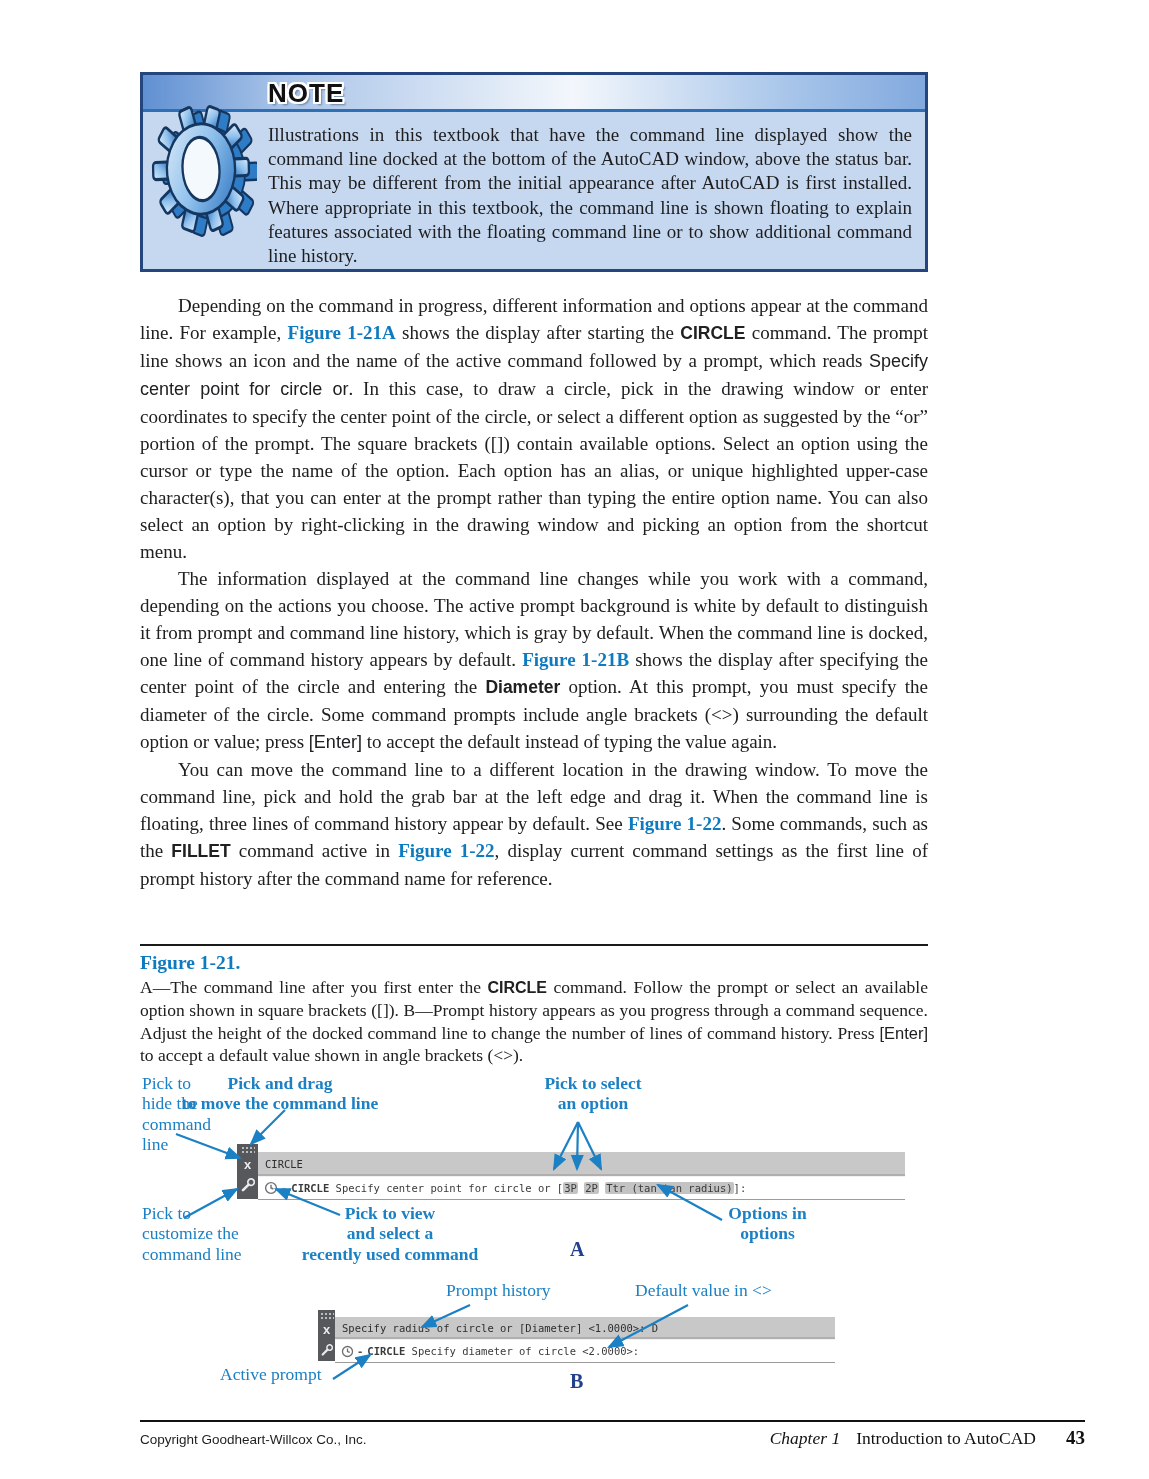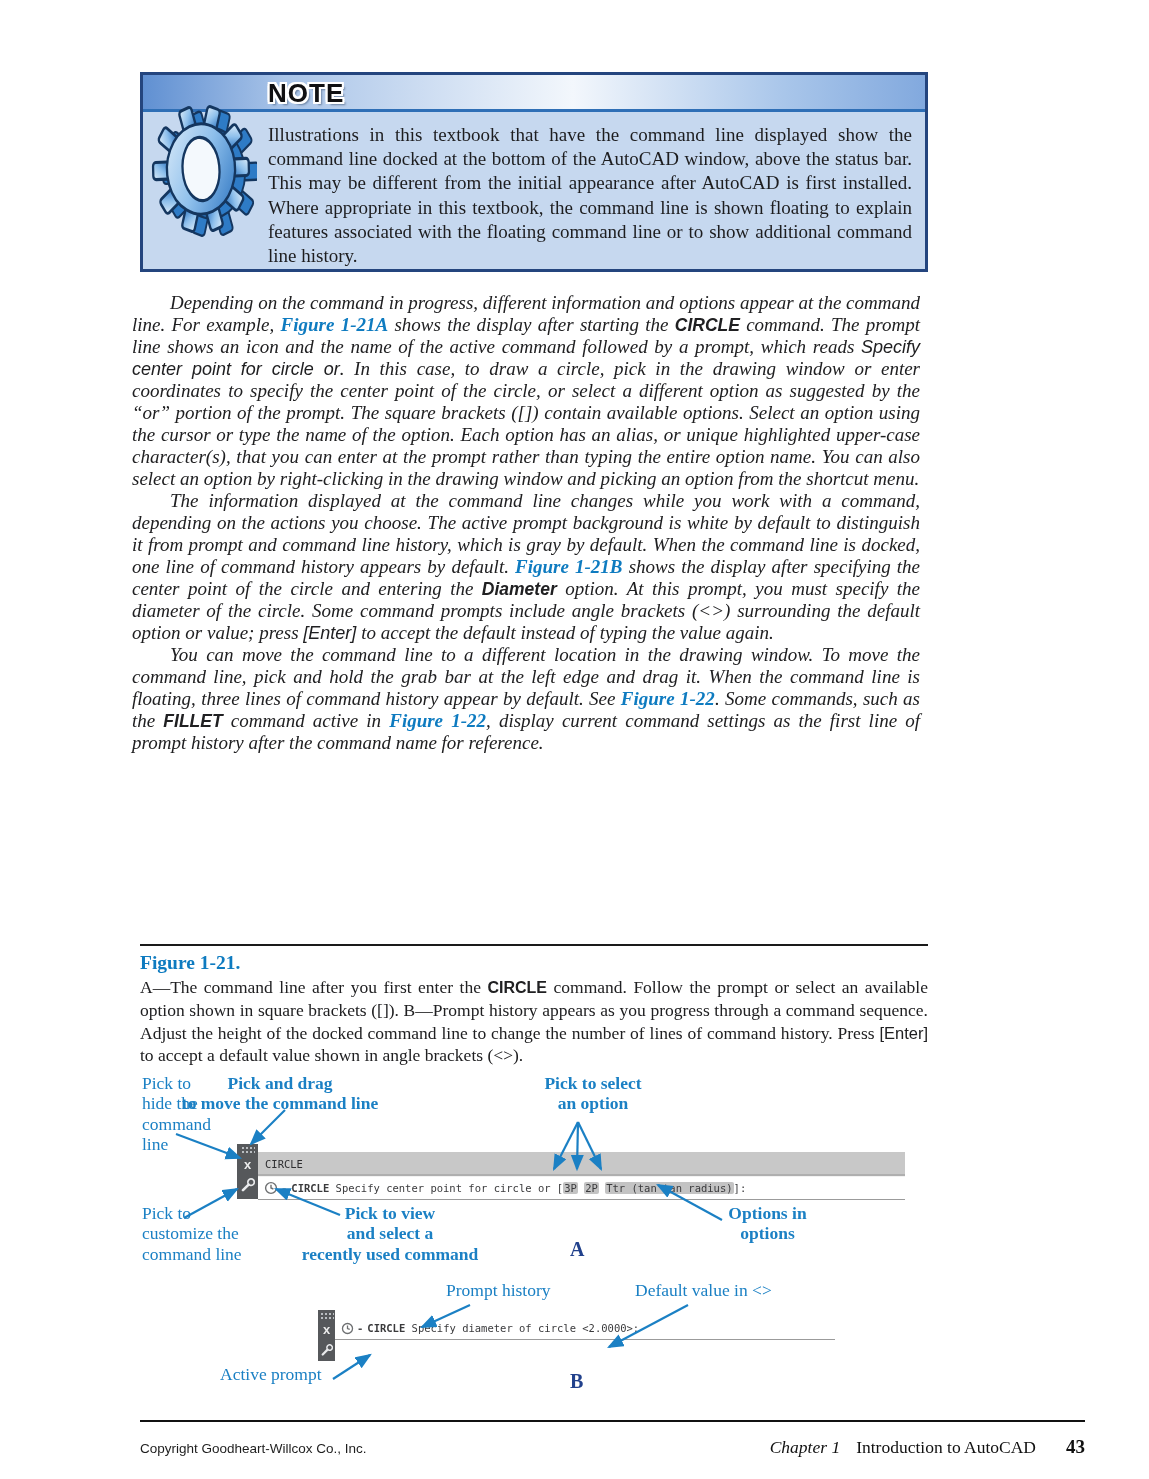--- a/index.html
+++ b/index.html
@@ -13,22 +13,22 @@
                background:linear-gradient(90deg,#6090d2 0%,#a9c4e8 18%,#f3f7fc 55%,#a9c6ea 82%,#82a9de 100%);
                border-bottom:3px solid #2f6fb6; }
   .note-title { position:absolute; left:125px; top:3px;
                 font-family:"Liberation Sans", sans-serif; font-weight:bold; font-size:26px; letter-spacing:1px; color:#101012;
                 text-shadow:-2px -2px 0 #fff,2px -2px 0 #fff,-2px 2px 0 #fff,2px 2px 0 #fff,0 -2px 0 #fff,0 2px 0 #fff,-2px 0 0 #fff,2px 0 0 #fff,3px 3px 2px rgba(20,40,70,.45); }
   .note-gear { position:absolute; left:8px; top:12px; }
   .note-body { position:absolute; left:125px; right:13px; top:48px;
                font-size:19px; line-height:24.2px; text-align:justify; color:#1d1d1f; }
 
   
-  .text-block { position:absolute; left:132px; top:292px; width:788px;
-                font-size:19px; line-height:22px; text-align:justify;font-style:italic; }
+  .text-block { position:absolute; left:140px; top:292px; width:788px;
+                font-size:19px; line-height:27px; text-align:justify; }
   .text-block p { margin:0; text-indent:38px; }
   .figref { color:#0e7bc0; font-weight:bold; }
   .cmd { font-family:"Liberation Sans", sans-serif; font-weight:bold; font-size:17.5px; }
   .sansseg { font-family:"Liberation Sans", sans-serif; font-size:18px; }
 
   
   .caption-block { position:absolute; left:140px; top:944px; width:788px; }
   .caption-rule { border-top:2.5px solid #1a1a1a; margin-bottom:6px; }
   .caption-label { color:#0e7bc0; font-weight:bold; font-size:19.5px; margin:0 0 2px 0; }
   .caption-text { font-size:17.5px; line-height:22.3px; text-align:justify; }
@@ -67,21 +67,21 @@
                 display:flex; align-items:center; padding-left:6px;
                 font-family:"DejaVu Sans Mono", monospace; font-size:10.5px; color:#3a3a3c; }
   .ptext { white-space:pre-wrap; }
   .b { font-weight:bold; }
   .chip { background:#c3c3c3; border-radius:2px; padding:0 1px; }
   .recent { display:inline-flex; margin-right:2px; }
   .dash { color:#4b4b4d; margin:0 4px 0 1px; font-weight:bold; }
 
   
   .footer { position:absolute; left:140px; top:1420px; width:945px;
-            border-top:2px solid #111; padding-top:14px;
+            border-top:2px solid #111; padding-top:5px;
             display:flex; justify-content:space-between; align-items:baseline;text-align:right; }
   .footer-left { font-family:"Liberation Sans",sans-serif; font-size:13.5px; color:#1e1e1e; }
   .footer-right { font-size:17.5px; color:#111; }
   .chapter-num { font-style:italic; margin-right:16px; }
   .page-num { font-weight:bold; font-size:19px; margin-left:30px; }
 </style>
 </head>
 <body>
 
 <div class="page">
@@ -219,20 +219,21 @@
         <div class="dots"></div>
         <div class="close-btn">x</div>
         <div class="wrench">
           <svg width="12" height="12" viewBox="0 0 14 14">
             <path d="M2 12.2 L7.6 6.6" stroke="#e9eaec" stroke-width="2.6" stroke-linecap="round" fill="none"></path>
             <path d="M7.0 5.0 A3.2 3.2 0 1 1 9.1 7.2 L7.6 6.6 Z" fill="none" stroke="#e9eaec" stroke-width="1.7"></path>
           </svg>
         </div>
       </div>
       <div class="rows">
+        <div class="row-history">Specify radius of circle or [Diameter] &lt;1.0000&gt;: D</div>
         <div class="row-prompt">
           <span class="recent">
             <svg width="13" height="13" viewBox="0 0 14 14">
               <circle cx="7" cy="7" r="5.4" fill="none" stroke="#6d6f71" stroke-width="1.4"></circle>
               <path d="M7 3.8 L7 7 L9.4 8" fill="none" stroke="#6d6f71" stroke-width="1.4"></path>
             </svg>
           </span>
           <span class="dash">-</span>
           <span class="ptext"><span class="b">CIRCLE</span><span> Specify diameter of circle &lt;2.0000&gt;:</span></span>
         </div>

